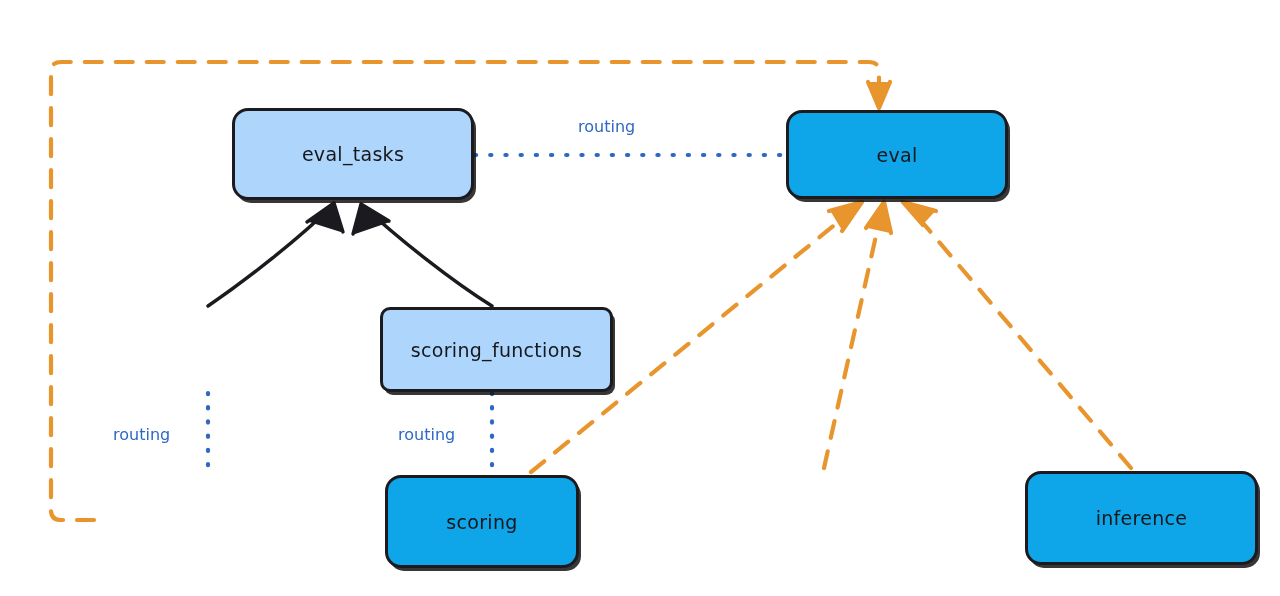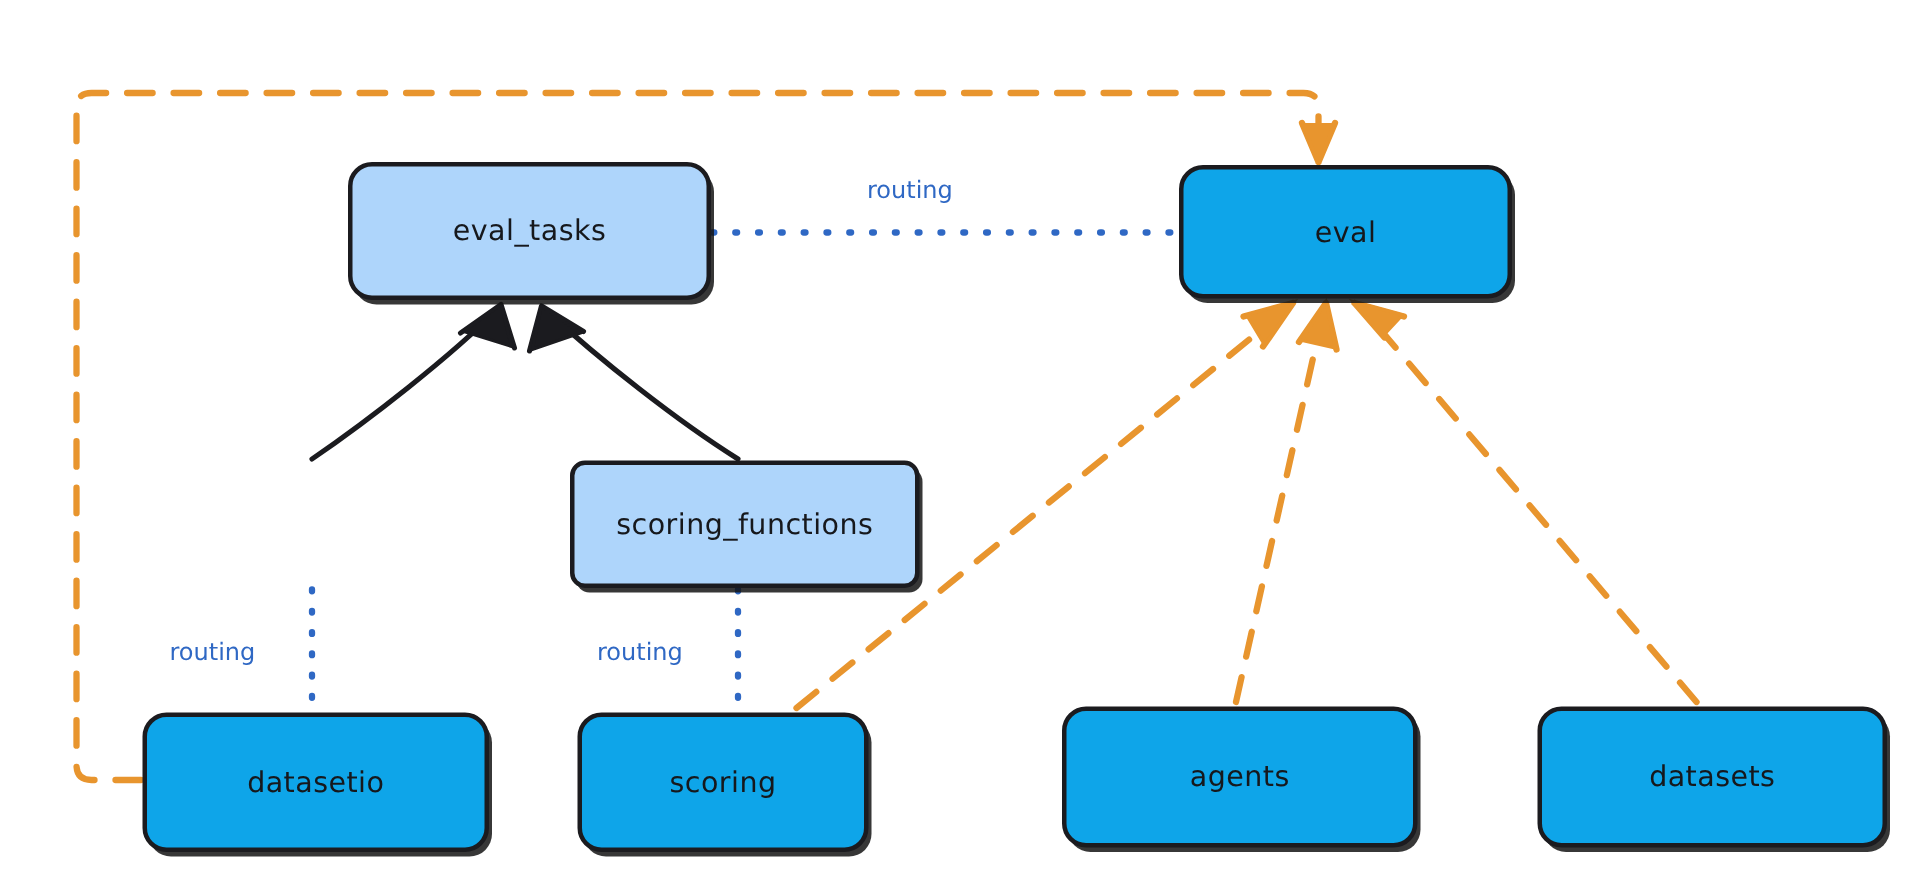--- a/index.html
+++ b/index.html
@@ -122,29 +122,23 @@
 
   <div class="node green" style="left:786px; top:110px; width:222px; height:89px;">
     <span class="node-label">eval</span>
   </div>
 
 
   <div class="node blue" style="left:380px; top:307px; width:233px; height:85px;border-radius:10px;">
     <span class="node-label">scoring_functions</span>
   </div>
 
-  <div class="node green" style="left:95px; top:475px; width:231px; height:93px;">
-    <span class="node-label">datasetio</span>
-  </div>
 
   <div class="node green" style="left:385px; top:475px; width:194px; height:93px;">
     <span class="node-label">scoring</span>
   </div>
 
-  <div class="node green" style="left:708px; top:471px; width:237px; height:94px;">
-    <span class="node-label">agents</span>
-  </div>
 
   <div class="node green" style="left:1025px; top:471px; width:233px; height:94px;">
-    <span class="node-label">datasets</span>
+    <span class="node-label">inference</span>
   </div>
 
 </div>
 
 </body></html>

